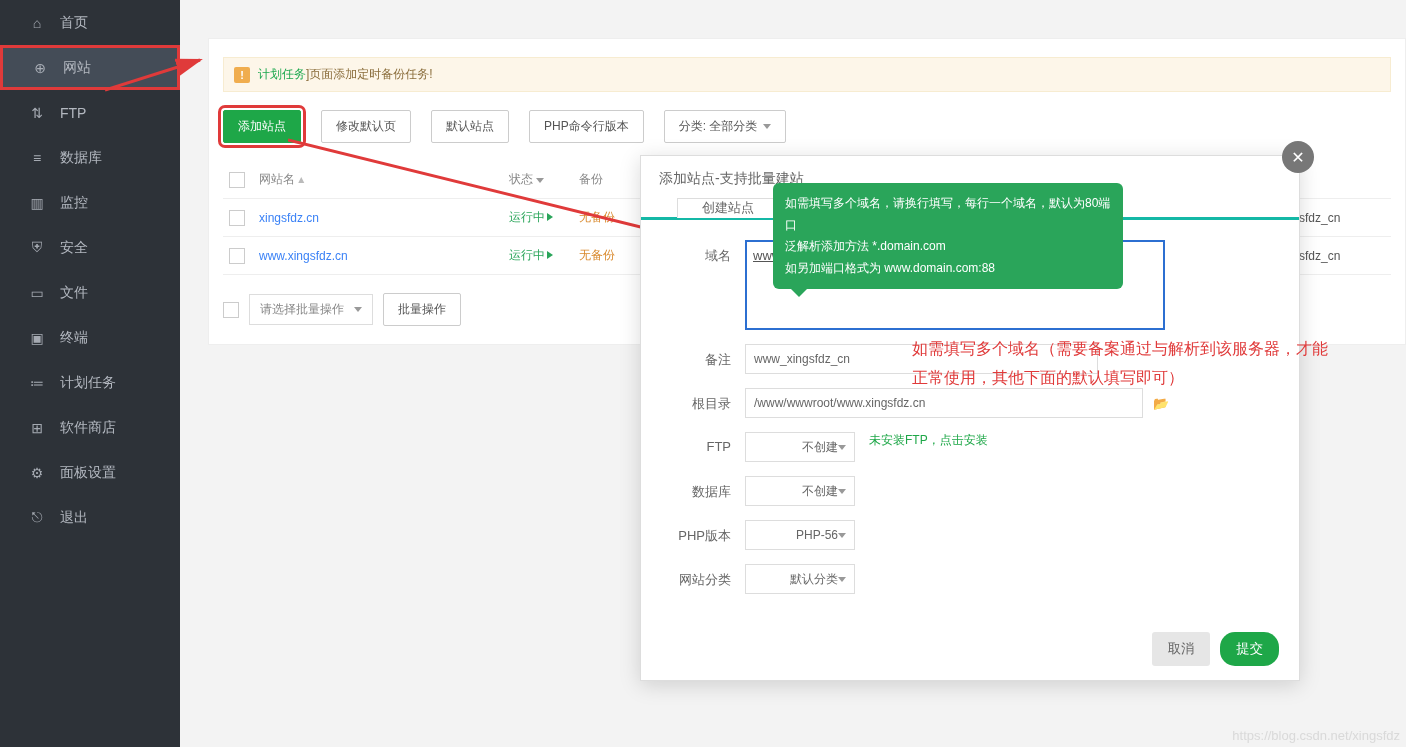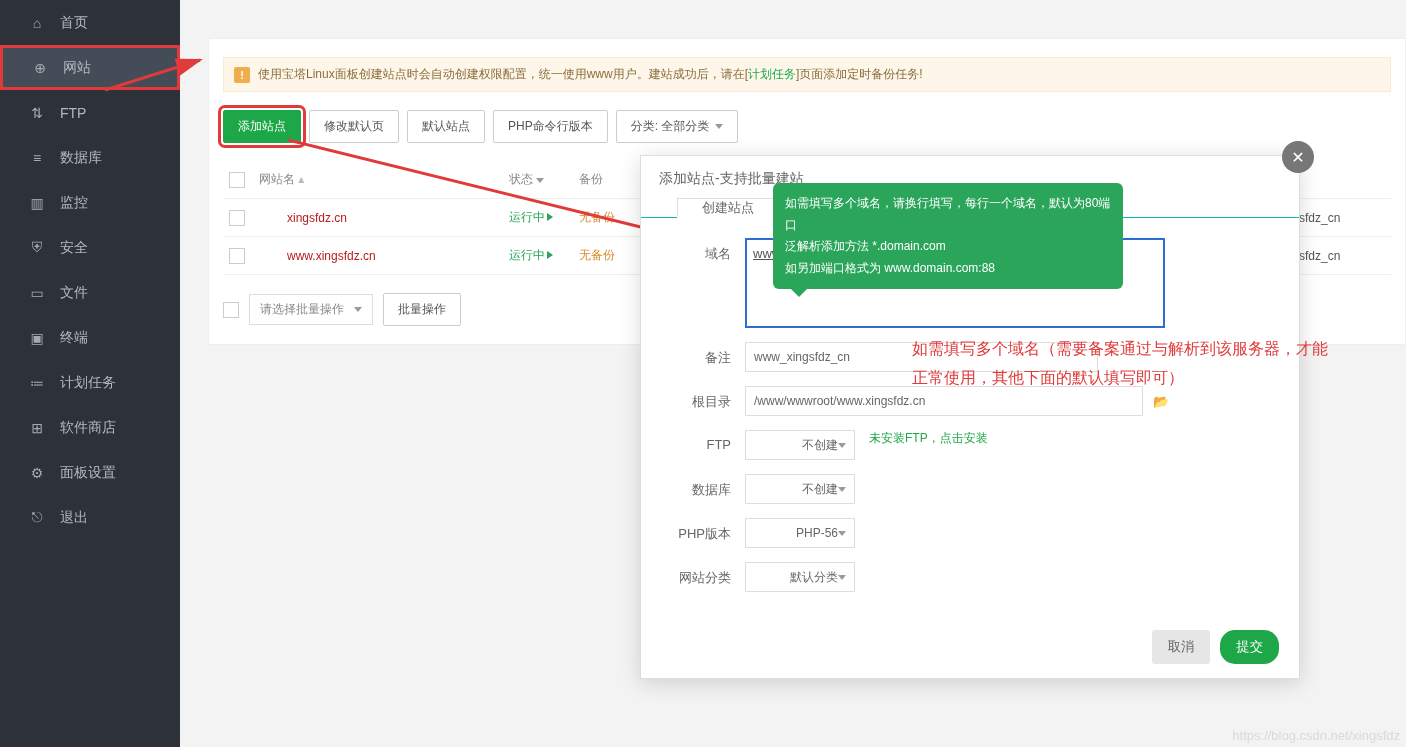--- a/index.html
+++ b/index.html
@@ -9,46 +9,46 @@
 .sidebar { position: absolute; left: 0; top: 0; width: 180px; height: 100%; background: #2d3238; }
 .nav-item { display: flex; align-items: center; height: 45px; padding-left: 28px; color: #b3b8c0; cursor: pointer; font-size: 14px; }
 .nav-item.active { background: #444c57; border: 3px solid #e03a3a; }
 .nav-icon { width: 18px; text-align: center; margin-right: 14px; opacity: 0.9; }
 
 
 .main { position: absolute; left: 180px; top: 0; right: 0; height: 100%; background: #f3f3f3; }
 .panel { margin: 38px 0 0 28px; background: #fff; border: 1px solid #eee; padding: 18px 14px; }
 .alert { border: 1px solid #f7ecd1; background: #fdf6e9; color: #8a6d3b; padding: 8px 10px; font-size: 12px; display: flex; align-items: center; }
 .alert-link { color: #1ca84e; }
-.toolbar { display: flex; gap: 8px; margin-top: 18px; }
+.toolbar { display: flex; gap: 20px; margin-top: 18px; }
 .btn { padding: 7px 14px; font-size: 12px; border: 1px solid #ccc; background: #fff; color: #555; border-radius: 2px; cursor: pointer; }
 .btn.primary { background: #1ea748; color: #fff; border-color: #1ea748; }
 .btn.primary.highlight { outline: 3px solid #e03a3a; outline-offset: 2px; }
 .btn.seg { display: flex; align-items: center; gap: 6px; justify-content: center; }
 .table { margin-top: 18px; width: 100%; border-collapse: collapse; font-size: 12px; }
 .table th, .table td { text-align: left; padding: 10px 6px; border-bottom: 1px solid #eee; }
 .table th { color: #888; font-weight: normal; }
 .checkbox { width: 16px; height: 16px; border: 1px solid #ccc; background: #fff; }
-.link-blur { color: #b91c1c; margin-left: 28px; }
+.link-blur { color: #3b82f6; }
 .status-ok { color: #2aa55a; }
 .backup-none { color: #d98a2e; }
 .bottom-toolbar { display: flex; align-items: center; gap: 10px; margin-top: 18px; }
 .select { border: 1px solid #ddd; padding: 6px 10px; font-size: 12px; color: #888; display: flex; align-items: center; gap: 10px; cursor: pointer; }
 
 
 svg.arrow { position: absolute; pointer-events: none; }
 
 
 .modal { position: absolute; left: 640px; top: 155px; width: 660px; background: #fff; border: 1px solid #ddd; box-shadow: 0 4px 20px rgba(0,0,0,.15); }
 .modal-close { position: absolute; right: -15px; top: -15px; width: 32px; height: 32px; border-radius: 50%; background: #777; color: #fff; display: flex; align-items: center; justify-content: center; cursor: pointer; font-size: 16px; }
 .modal-title { padding: 14px 18px 10px; font-size: 14px; color: #666; }
 .tabs { display: flex; margin: 0 0 0 36px; }
 .tab { padding: 0 24px; font-size: 13px; color: #666; border: 1px solid #ddd; background: #fff; cursor: pointer; }
 .tab.active { border-bottom: 1px solid #fff; position: relative; z-index: 2; }
-.tab-body { border-top: 1px solid #14b8a6; margin-top: -1px; padding: 20px 28px 10px; }
+.tab-body { border-top: 3px solid #14b8a6; margin-top: -1px; padding: 20px 28px 10px; }
 .form-row { display: flex; align-items: flex-start; margin-bottom: 14px; }
 .form-label { width: 76px; text-align: right; padding-right: 14px; padding-top: 7px; color: #666; font-size: 13px; }
 .textarea { width: 420px; height: 90px; border: 2px solid #2c6fd1; padding: 6px; font-size: 13px; resize: none; font-family: inherit; }
 .textarea span { text-decoration: underline; }
 .input { width: 353px; height: 30px; border: 1px solid #ddd; padding: 0 8px; font-size: 12px; color: #666; }
 .input-with-icon { display: flex; align-items: center; gap: 10px; }
 .folder-icon { color: #555; cursor: pointer; }
 .select-input { width: 110px; height: 30px; border: 1px solid #ddd; padding: 0 8px; font-size: 12px; color: #666; display: flex; align-items: center; justify-content: flex-end; cursor: pointer; }
 .ftp-hint { color: #1ea748; margin-left: 14px; font-size: 12px; }
 .modal-footer { display: flex; justify-content: flex-end; gap: 10px; padding: 14px 20px; }
@@ -117,21 +117,20 @@
   <div class="nav-item">
       <span class="nav-icon">⎋</span>
       <span>退出</span>
     </div>
 </div>
 
 <div class="main">
   <div class="panel">
     <div class="alert">
       <span class="warn-icon">!</span>
-      <span>使用宝塔Linux面板创建站点时会自动创建权限配置，统一使用www用户。建站成功后，请在[</span>
         <span class="alert-link">计划任务</span>
         <span>]页面添加定时备份任务!</span>
     </div>
     <div class="toolbar">
       <button class="btn primary highlight">添加站点</button>
       <button class="btn">修改默认页</button>
       <button class="btn">默认站点</button>
       <button class="btn">PHP命令行版本</button>
       <button class="btn seg">
           <span>分类: 全部分类</span>

